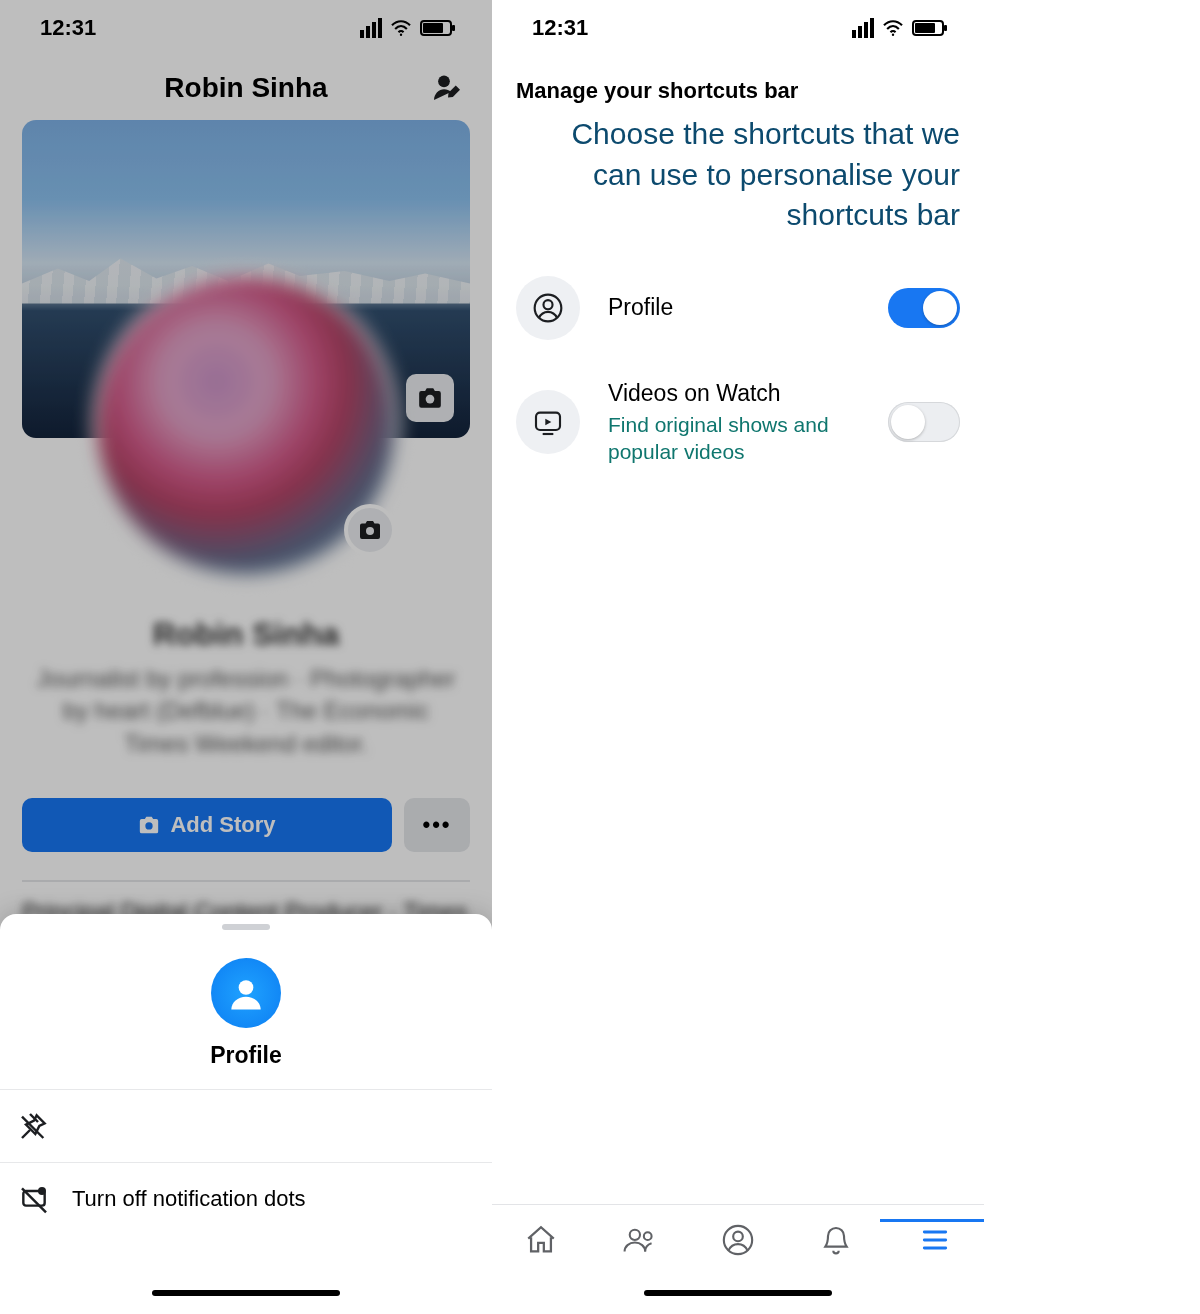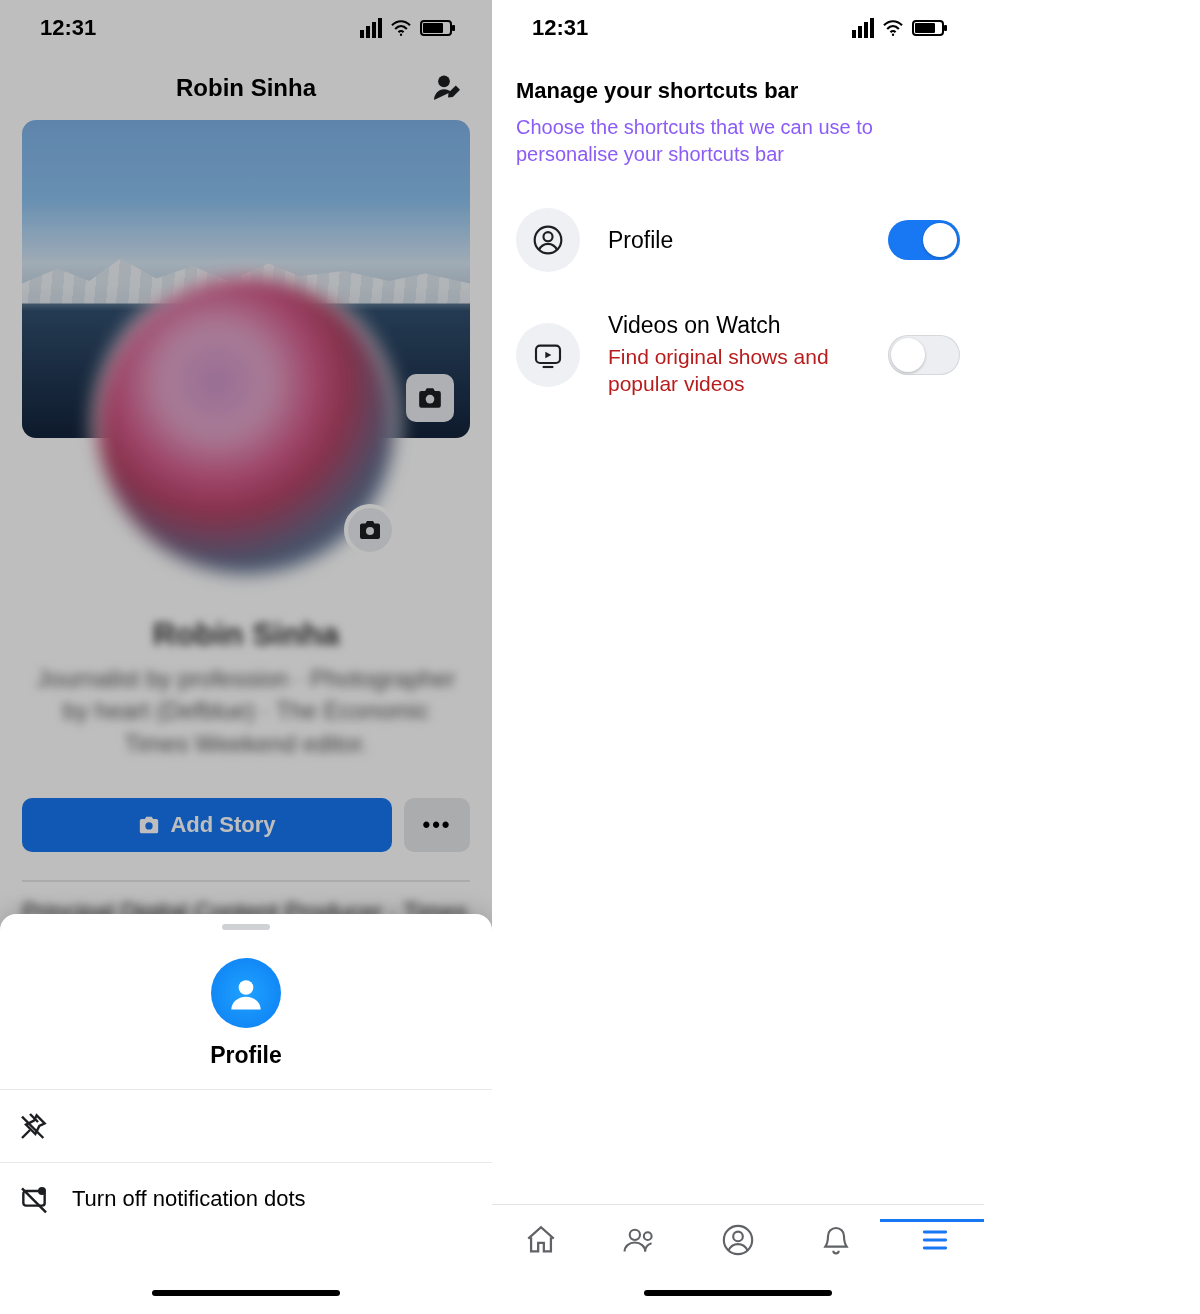--- a/index.html
+++ b/index.html
@@ -13,21 +13,21 @@
   .signal-bars span { width:4px; background:#000; display:block; }
   .signal-bars span:nth-child(1){height:8px;}
   .signal-bars span:nth-child(2){height:12px;}
   .signal-bars span:nth-child(3){height:16px;}
   .signal-bars span:nth-child(4){height:20px;}
   .battery { width:32px; height:16px; border:2px solid #000; border-radius:4px; position:relative; }
   .battery::after { content:""; position:absolute; right:-5px; top:3px; width:3px; height:6px; background:#000; border-radius:1px;}
   .battery-fill { position:absolute; left:1px; top:1px; bottom:1px; width:20px; background:#000; border-radius:1px;}
   
   .nav-header { display:flex; align-items:center; justify-content:center; height:64px; position:relative; }
-  .nav-title { font-size:24px; font-weight:700; }
+  .nav-title { font-size:28px; font-weight:700; }
   .nav-icon-right { position:absolute; right:28px; }
   .nav-icon-left { position:absolute; left:24px; }
   .phone-left .dimmed { filter: brightness(0.85); background:#fff; }
   .overlay { position:absolute; left:0; right:0; bottom:0; top:0; background:rgba(0,0,0,0.12); pointer-events:none; }
   
   .profile-wrap { padding:0 22px; }
   .cover-wrap { position:relative; }
   .cover { width:100%; height:318px; border-radius:14px; overflow:hidden; background: linear-gradient(to bottom, #7fb2e6 0%, #8cc1ef 25%, #d6e6f3 45%, #c4d4e2 52%, #314f6f 60%, #13233b 100%); position:relative; }
   .mountain { position:absolute; left:0; right:0; top:42%; height:50px; background: repeating-linear-gradient(95deg,#f3f6f9 0 10px,#dfe8ef 10px 22px); clip-path: polygon(0 60%, 8% 30%, 15% 55%, 22% 10%, 30% 50%, 38% 25%, 46% 55%, 55% 20%, 62% 45%, 72% 35%, 82% 55%, 90% 40%, 100% 60%, 100% 100%, 0 100%); opacity:.9;}
   .cam-btn { position:absolute; bottom:16px; right:16px; width:48px; height:48px; border-radius:10px; background:#ebedf0; display:flex; align-items:center; justify-content:center; }
@@ -46,26 +46,26 @@
   .sheet-handle { width:48px; height:6px; background:#cfd1d5; border-radius:3px; margin:10px auto 14px;}
   .sheet-header { text-align:center; padding:14px 0 20px; }
   .sheet-icon-circle { width:70px; height:70px; border-radius:50%; margin:0 auto 14px; background: radial-gradient(circle at 50% 50%, #1fa2ff 0%, #0c7df2 100%); display:flex; align-items:center; justify-content:center; }
   .sheet-title { font-size:23px; font-weight:700;}
   .sheet-sep { height:1px; background:#e7e8ea; }
   .sheet-item { display:flex; align-items:center; gap:22px; padding:20px 18px; font-size:22px; }
   .home-indicator { position:absolute; bottom:18px; left:50%; transform:translateX(-50%); width:188px; height:6px; background:#000; border-radius:3px; z-index:10;}
   
   .settings-content { padding:22px 24px 0 24px; }
   .settings-title { font-size:22px; font-weight:800; margin-bottom:10px;}
-  .settings-sub { font-size:20px; color:#8b5cf6; line-height:1.35; }
+  .settings-sub { font-size:30px; color:#0c4a6e; line-height:1.35;text-align:right; }
   .opt-row { display:flex; align-items:center; gap:28px; margin-top:40px; }
   .opt-icon { width:64px; height:64px; border-radius:50%; background:#eef0f3; display:flex; align-items:center; justify-content:center; flex-shrink:0;}
   .opt-text { flex:1; }
   .opt-title { font-size:23px; font-weight:500;}
-  .opt-sub { font-size:21px; color:#b91c1c; line-height:1.3; margin-top:4px;}
+  .opt-sub { font-size:21px; color:#0f766e; line-height:1.3; margin-top:4px;}
   .toggle { width:72px; height:40px; border-radius:20px; position:relative; }
   .toggle.on { background:#1877f2; }
   .toggle.off { background:#eceef1; box-shadow: inset 0 0 0 1px #d6d8db;}
   .toggle-knob { position:absolute; top:3px; width:34px; height:34px; background:#fff; border-radius:50%; box-shadow:0 1px 3px rgba(0,0,0,.25);}
   .toggle.on .toggle-knob { right:3px; }
   .toggle.off .toggle-knob { left:3px; }
   
   .tabbar { position:absolute; bottom:44px; left:0; right:0; height:66px; border-top:1px solid #e3e4e7; display:flex; align-items:center; justify-content:space-around; padding-top:4px;}
   .tab { width:70px; display:flex; align-items:center; justify-content:center; color:#444; position:relative;}
   .tab.active::before { content:""; position:absolute; top:-5px; left:-20px; right:-20px; height:3px; background:#1877f2;}

